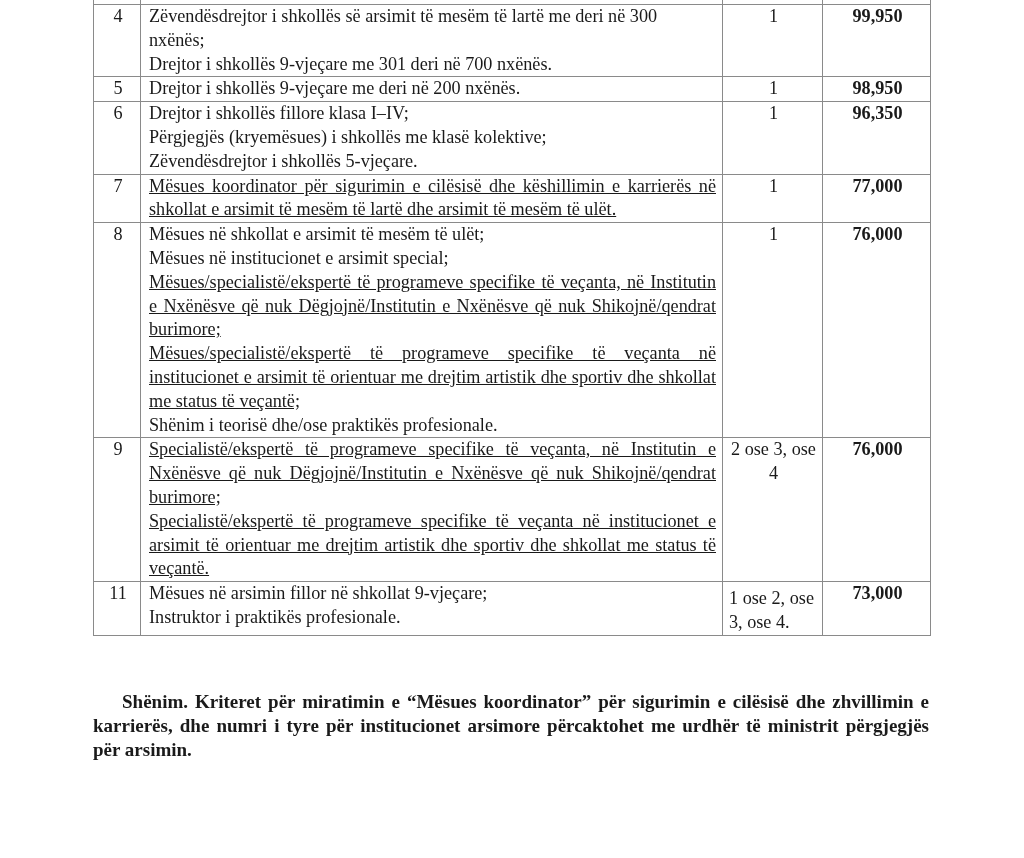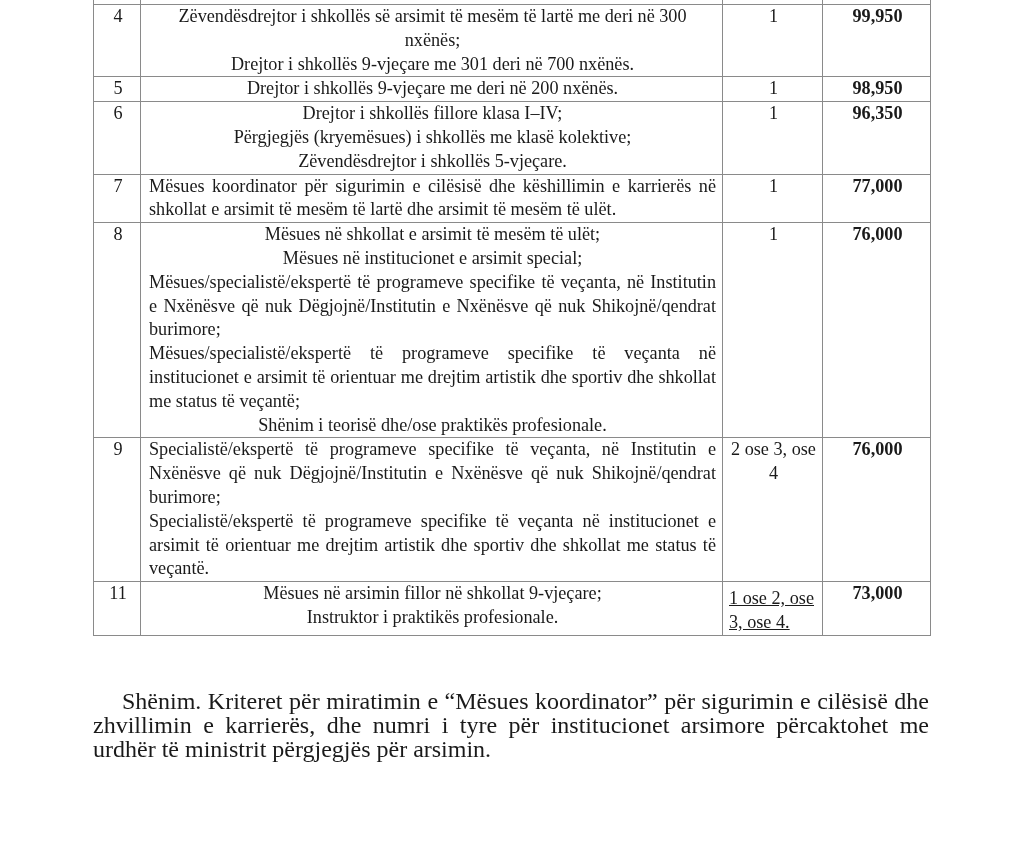--- a/index.html
+++ b/index.html
@@ -36,34 +36,35 @@
       border: 1.6px solid #8a8a8a;
       vertical-align: top;
       padding: 0 6px 0 8px;
     }
     col.c-num { width: 47px; }
     col.c-pos { width: 582px; }
     col.c-cat { width: 100px; }
     col.c-sal { width: 108px; }
     td.num { text-align: center; padding: 0; }
     td.cat { text-align: center; padding: 0 6px; }
-    td.cat.justify { text-align: justify; text-align-last: left; padding: 5px 8px 0 6px; text-decoration: underline; }
+    td.cat.justify { text-align: justify; text-align-last: left; padding: 5px 8px 0 6px; }
     td.sal { text-align: center; padding: 0 6px 0 14px; font-weight: bold; }
-    td.pos .line { display: block; text-align: center; }
+    td.pos .line { display: block; }
     td.pos .line.justify {
       text-align: justify;
+      text-decoration: underline;
     }
     .partial-row td { height: 24px; }
     .note {
       position: absolute;
       left: 93px;
       top: 690px;
       width: 836px;
-      font-weight: normal;
-      font-size: 24px;
+      font-weight: bold;
+      font-size: 19px;
       line-height: 23.8px;
       text-align: justify;
       text-indent: 29px;
       margin: 0;
     }
   </style>
 </head>
 <body>
 
 <div class="page">

